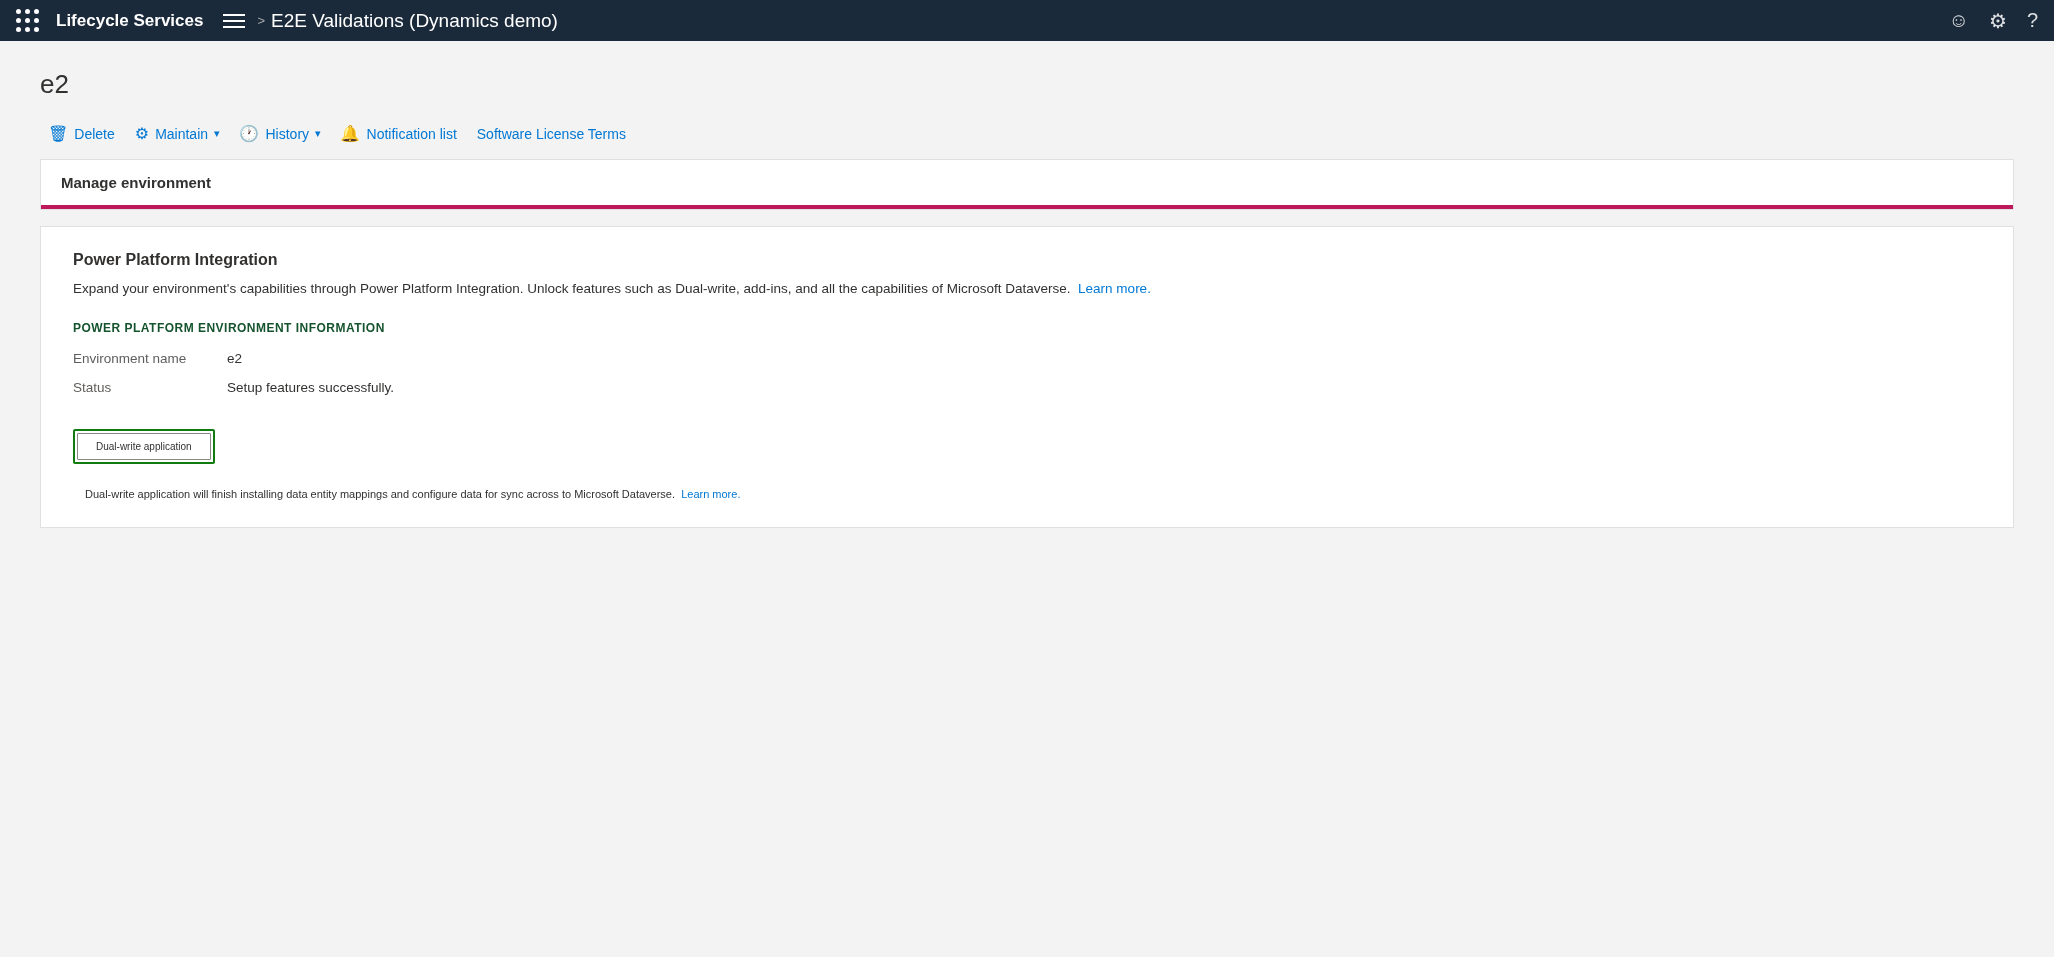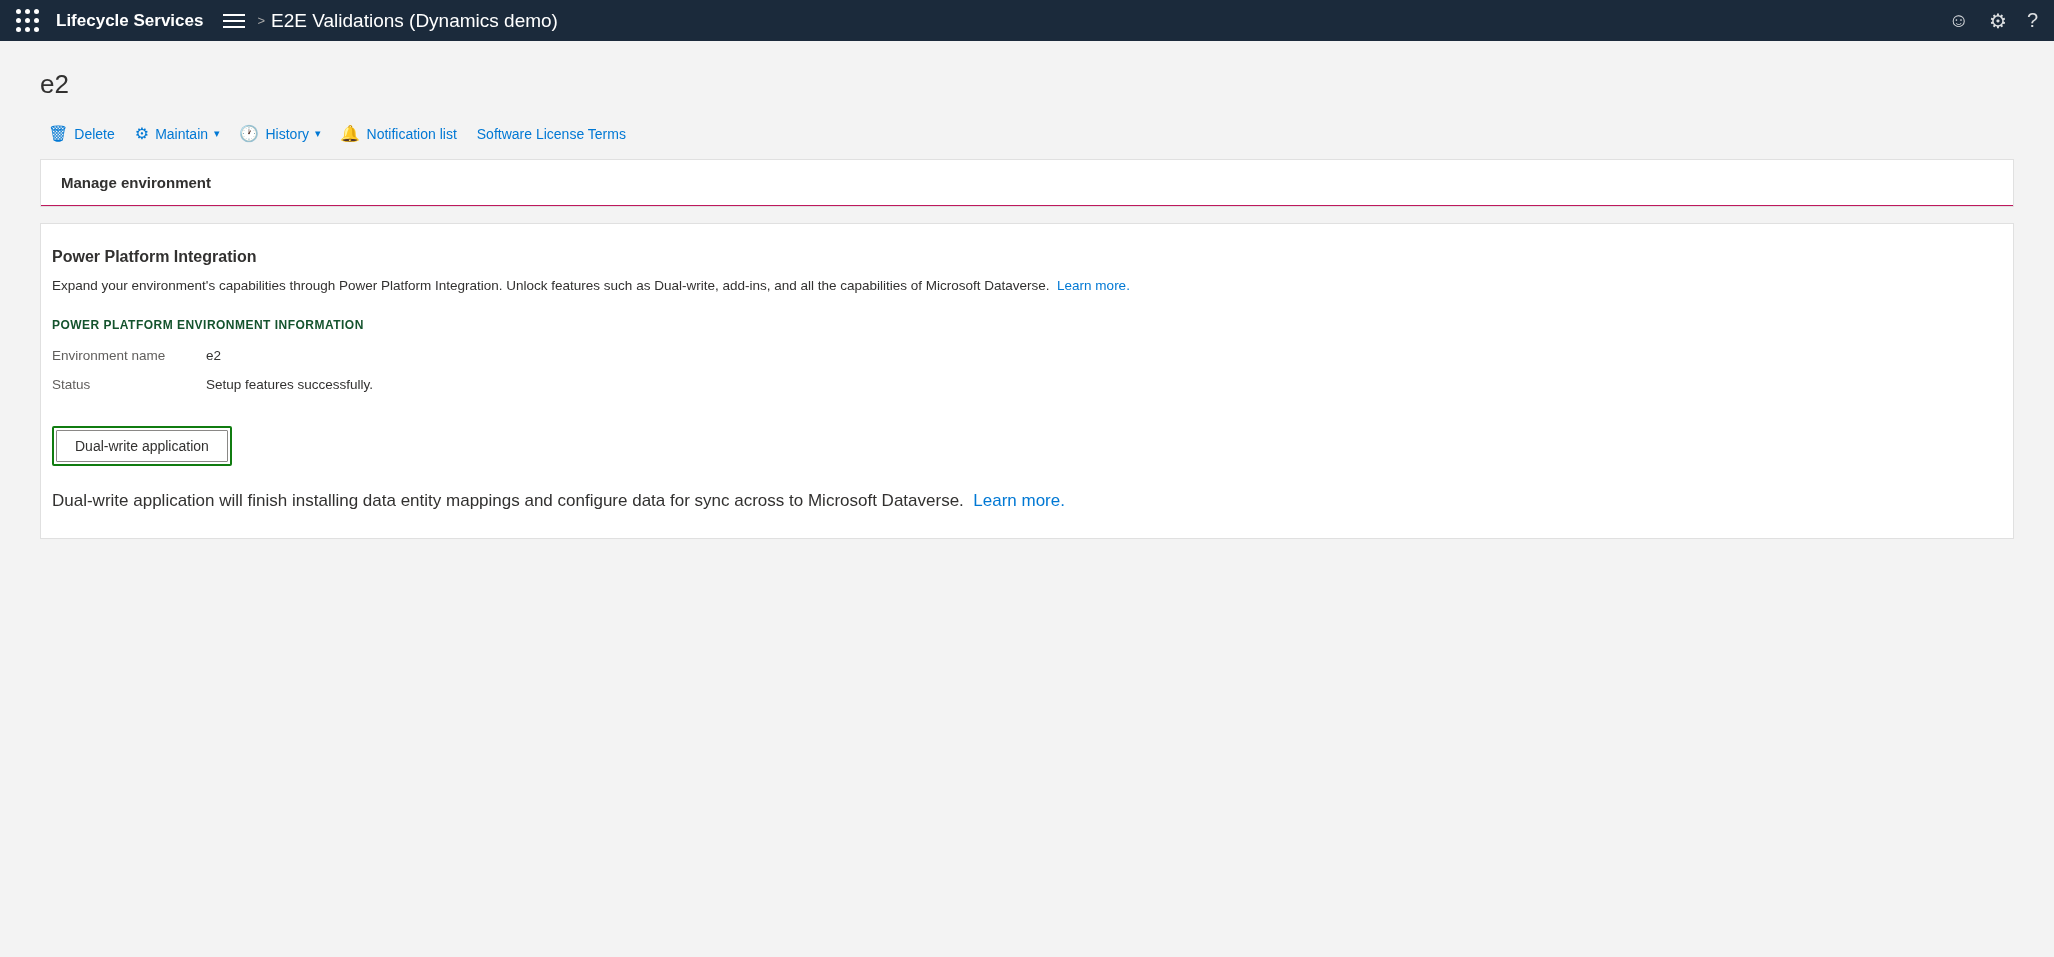--- a/index.html
+++ b/index.html
@@ -108,28 +108,28 @@
     .section-panel {
       background: #fff;
       border: 1px solid #e0e0e0;
       margin-bottom: 16px;
     }
     .section-header {
       padding: 14px 20px;
       font-size: 15px;
       font-weight: 600;
       color: #323130;
-      border-bottom: 1px solid #be185d;
+      border-bottom: 4px solid #be185d;
     }
 
     
     .ppi-card {
       background: #fff;
       border: 1px solid #e0e0e0;
-      padding: 24px 24px 24px 11px;
+      padding: 24px 24px 24px 32px;
     }
     .ppi-title {
       font-size: 16px;
       font-weight: 600;
       color: #323130;
       margin-bottom: 10px;
     }
     .ppi-desc {
       font-size: 13.5px;
       color: #323130;
@@ -171,32 +171,33 @@
       margin: 20px 0 12px 0;
       display: inline-block;
       border: 2px solid #107c10;
       padding: 2px;
       border-radius: 2px;
     }
     .dw-button {
       background: #fff;
       border: 1px solid #8a8886;
       color: #323130;
-      font-size: 14px;
+      font-size: 10px;
       padding: 7px 18px;
       cursor: pointer;
       border-radius: 1px;
       font-family: 'Segoe UI', Arial, sans-serif;
     }
 
     .dw-desc {
-      font-size: 17px;
+      font-size: 11px;
       color: #323130;
       margin-top: 10px;
       line-height: 1.5;
+      margin-left: 12px;
     }
   </style>
 </head>
 <body>
 
 <div class="topbar">
   <div class="topbar-dots">
     <span class="topbar-dot"></span>
     <span class="topbar-dot"></span>
     <span class="topbar-dot"></span>

